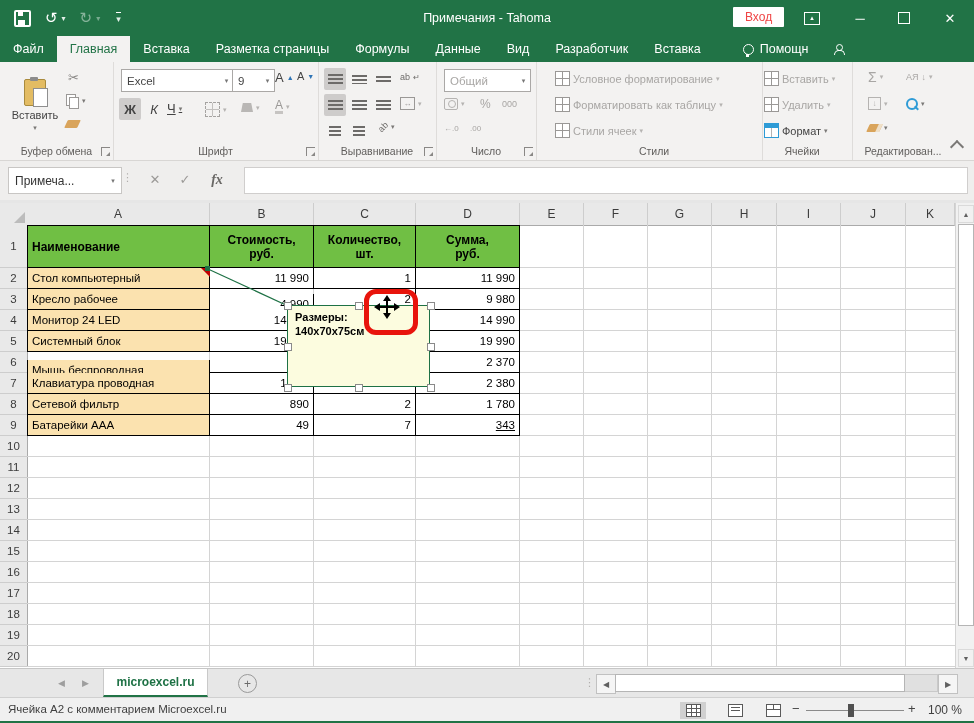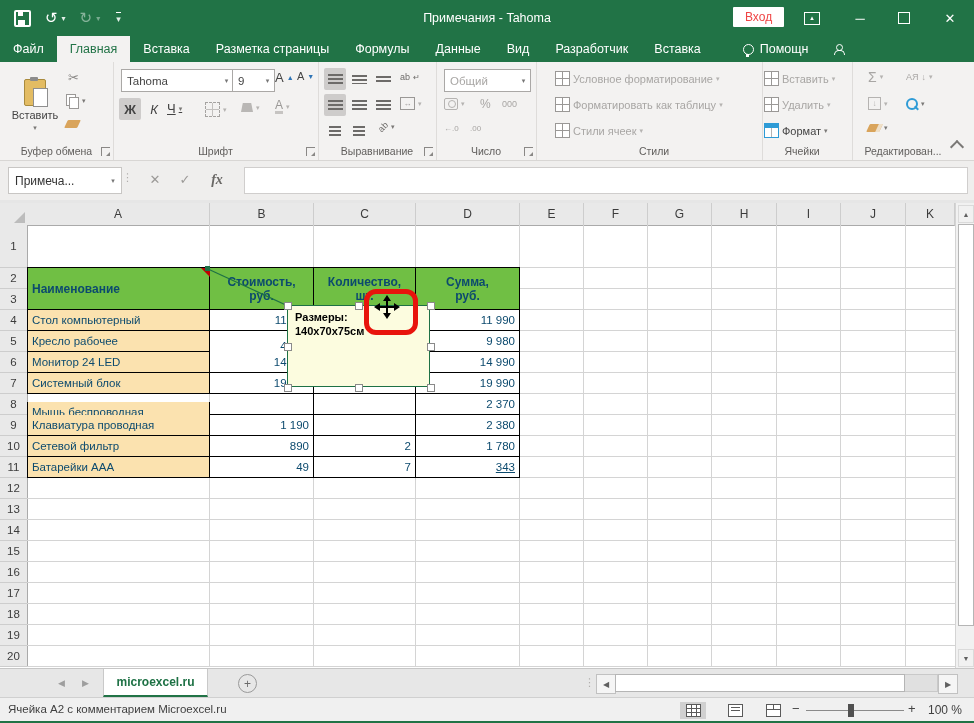--- a/index.html
+++ b/index.html
@@ -85,22 +85,22 @@
   #sheet{position:absolute;left:0;top:200px;width:974px;height:468px;background:#fff;}
   #sheet .strip{position:absolute;left:0;top:0;width:974px;height:3px;background:#e6e6e6;}
   .chead{position:absolute;top:3px;height:22px;background:#e9e9e9;border-right:1px solid #cdcdcd;border-bottom:1px solid #aaa;
          display:flex;align-items:center;justify-content:center;font-size:12px;color:#3c3c3c;}
   #selall{position:absolute;left:0;top:3px;width:27px;height:22px;background:#e9e9e9;border-right:1px solid #aaa;border-bottom:1px solid #aaa;}
   #selall::after{content:"";position:absolute;right:2px;bottom:2px;border-left:11px solid transparent;border-bottom:11px solid #bcbcbc;}
   .rhead{position:absolute;left:0;width:27px;background:#e9e9e9;border-right:1px solid #aaa;border-bottom:1px solid #cdcdcd;
          display:flex;align-items:center;justify-content:center;font-size:11.5px;color:#3c3c3c;}
   .vline{position:absolute;width:1px;background:#d4d4d4;}
   .hline{position:absolute;height:1px;background:#d4d4d4;}
-  .cell{position:absolute;display:flex;align-items:center;font-size:11.5px;color:#0c4a6e;
-        border-right:1px solid #000;border-bottom:1px solid #000;box-sizing:border-box;margin-top:42px;}
+  .cell{position:absolute;display:flex;align-items:center;font-size:11.5px;color:#000000;
+        border-right:1px solid #000;border-bottom:1px solid #000;box-sizing:border-box;}
   .cell.hdr{font-weight:bold;font-size:12px;justify-content:center;text-align:center;white-space:pre-line;line-height:14px;border-top:1px solid #000;}
   .cell.hdr.first{justify-content:flex-start;padding-left:4px;border-left:1px solid #000;}
   .cell.item{padding-left:4px;border-left:1px solid #000;}
   .cell.num{justify-content:flex-end;padding-right:4px;background:#fff;}
   
   #comment{position:absolute;left:287px;top:105px;width:143px;height:82px;background:#fcfcdf;border:1px solid #1e7145;
            padding:4px 7px;box-sizing:border-box;font-size:11px;font-weight:bold;color:#000;line-height:14px;}
   .handle{position:absolute;width:6px;height:6px;background:#fff;border:1px solid #8a8a8a;}
   #ring{position:absolute;left:364px;top:89px;width:44px;height:36px;border:5px solid #e8140c;border-radius:12px;background:transparent;}
   #ctri{position:absolute;left:201px;top:68px;width:0;height:0;border-left:9px solid transparent;border-top:9px solid #c00000;}
@@ -221,21 +221,21 @@
       </div>
     <div class="rbtn" style="left:66px;top:58px;">
         <span class="brush"></span>
       </div>
     <div class="glabel">Буфер обмена</div>
     <div class="launcher"></div>
   </div>
 
   <div class="rgroup" style="left:113px;width:205px;">
     <div class="combo" style="left:8px;top:7px;width:106px;">
-      <span>Tahoma</span>
+      <span>Excel</span>
         <span class="cdrop">▾</span>
       </div>
     <div class="combo" style="left:119px;top:7px;width:36px;">
       <span>9</span>
         <span class="cdrop">▾</span>
       </div>
     <div class="rbtn" style="left:162px;top:8px;font-size:13px;">А<span style="font-size:7px;color:#2e74b5;vertical-align:top;">▲</span></div>
     <div class="rbtn" style="left:184px;top:8px;font-size:11px;">А<span style="font-size:7px;color:#2e74b5;vertical-align:top;">▼</span></div>
     <div class="rbtn icbox pressed" style="left:6px;top:36px;font-weight:bold;font-size:13px;justify-content:center;">
         <span>Ж</span>

